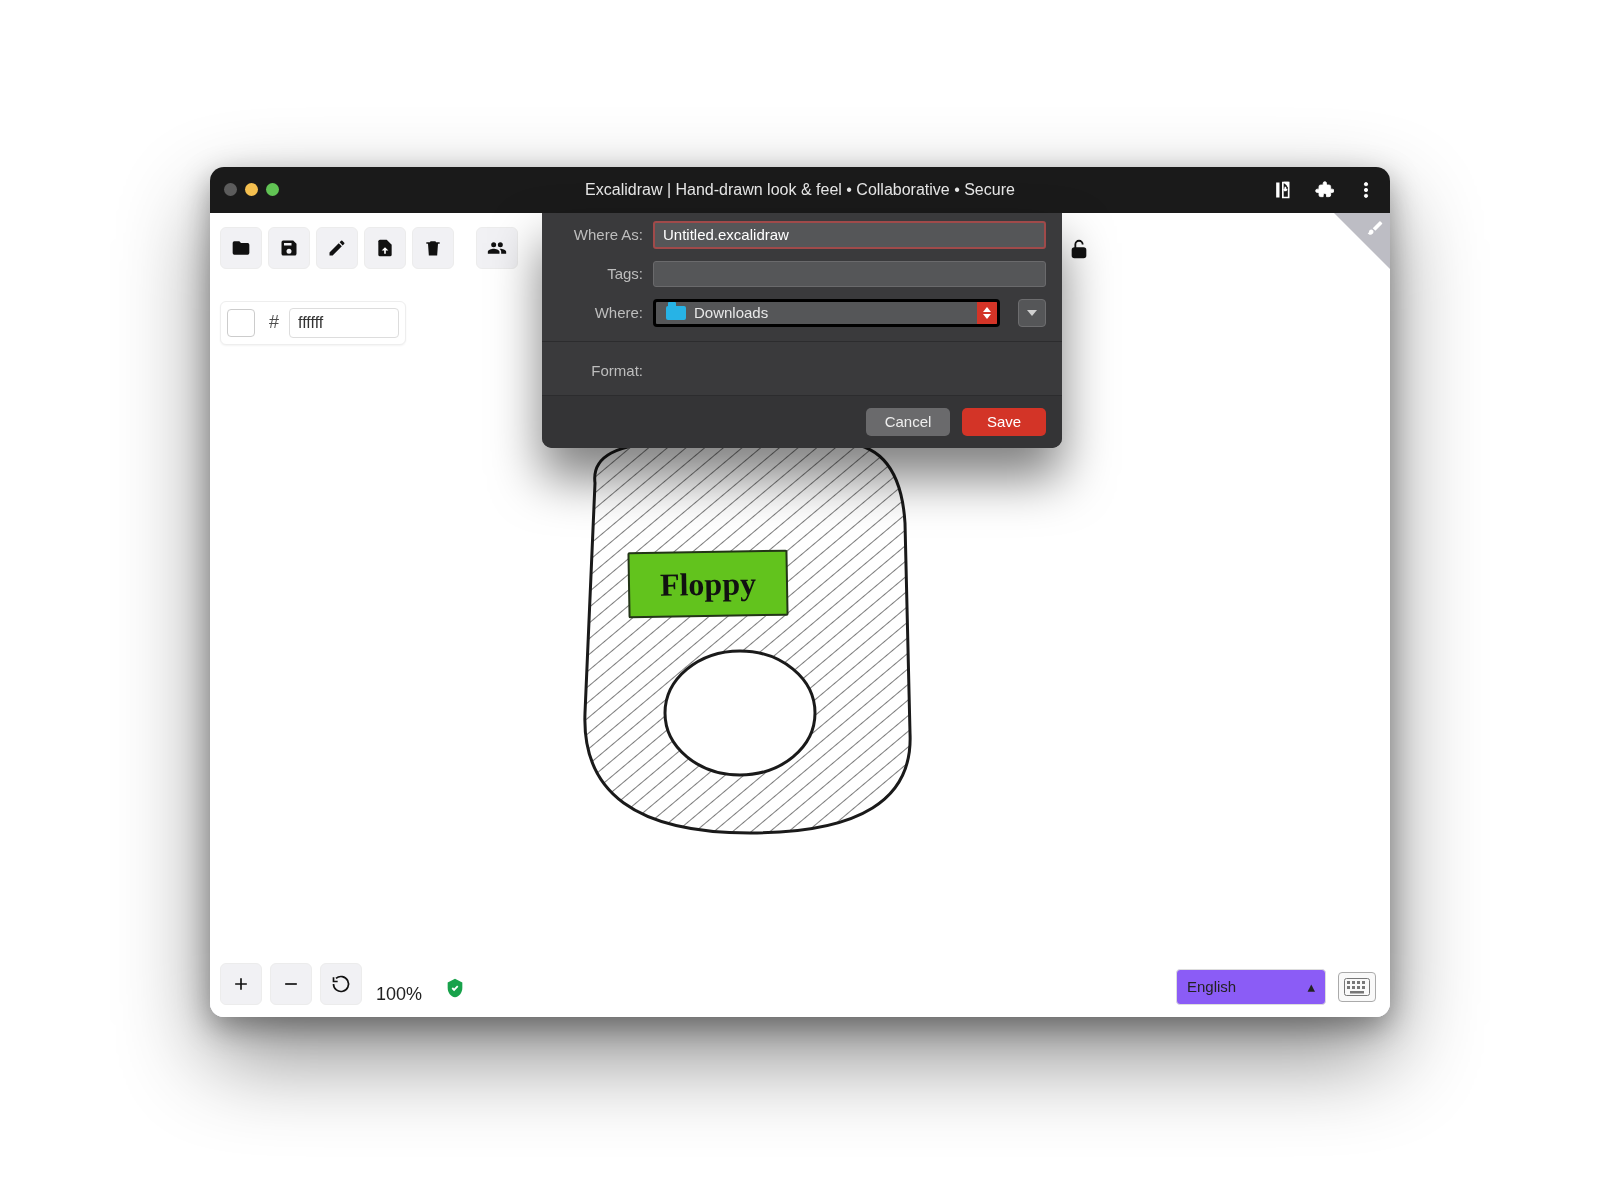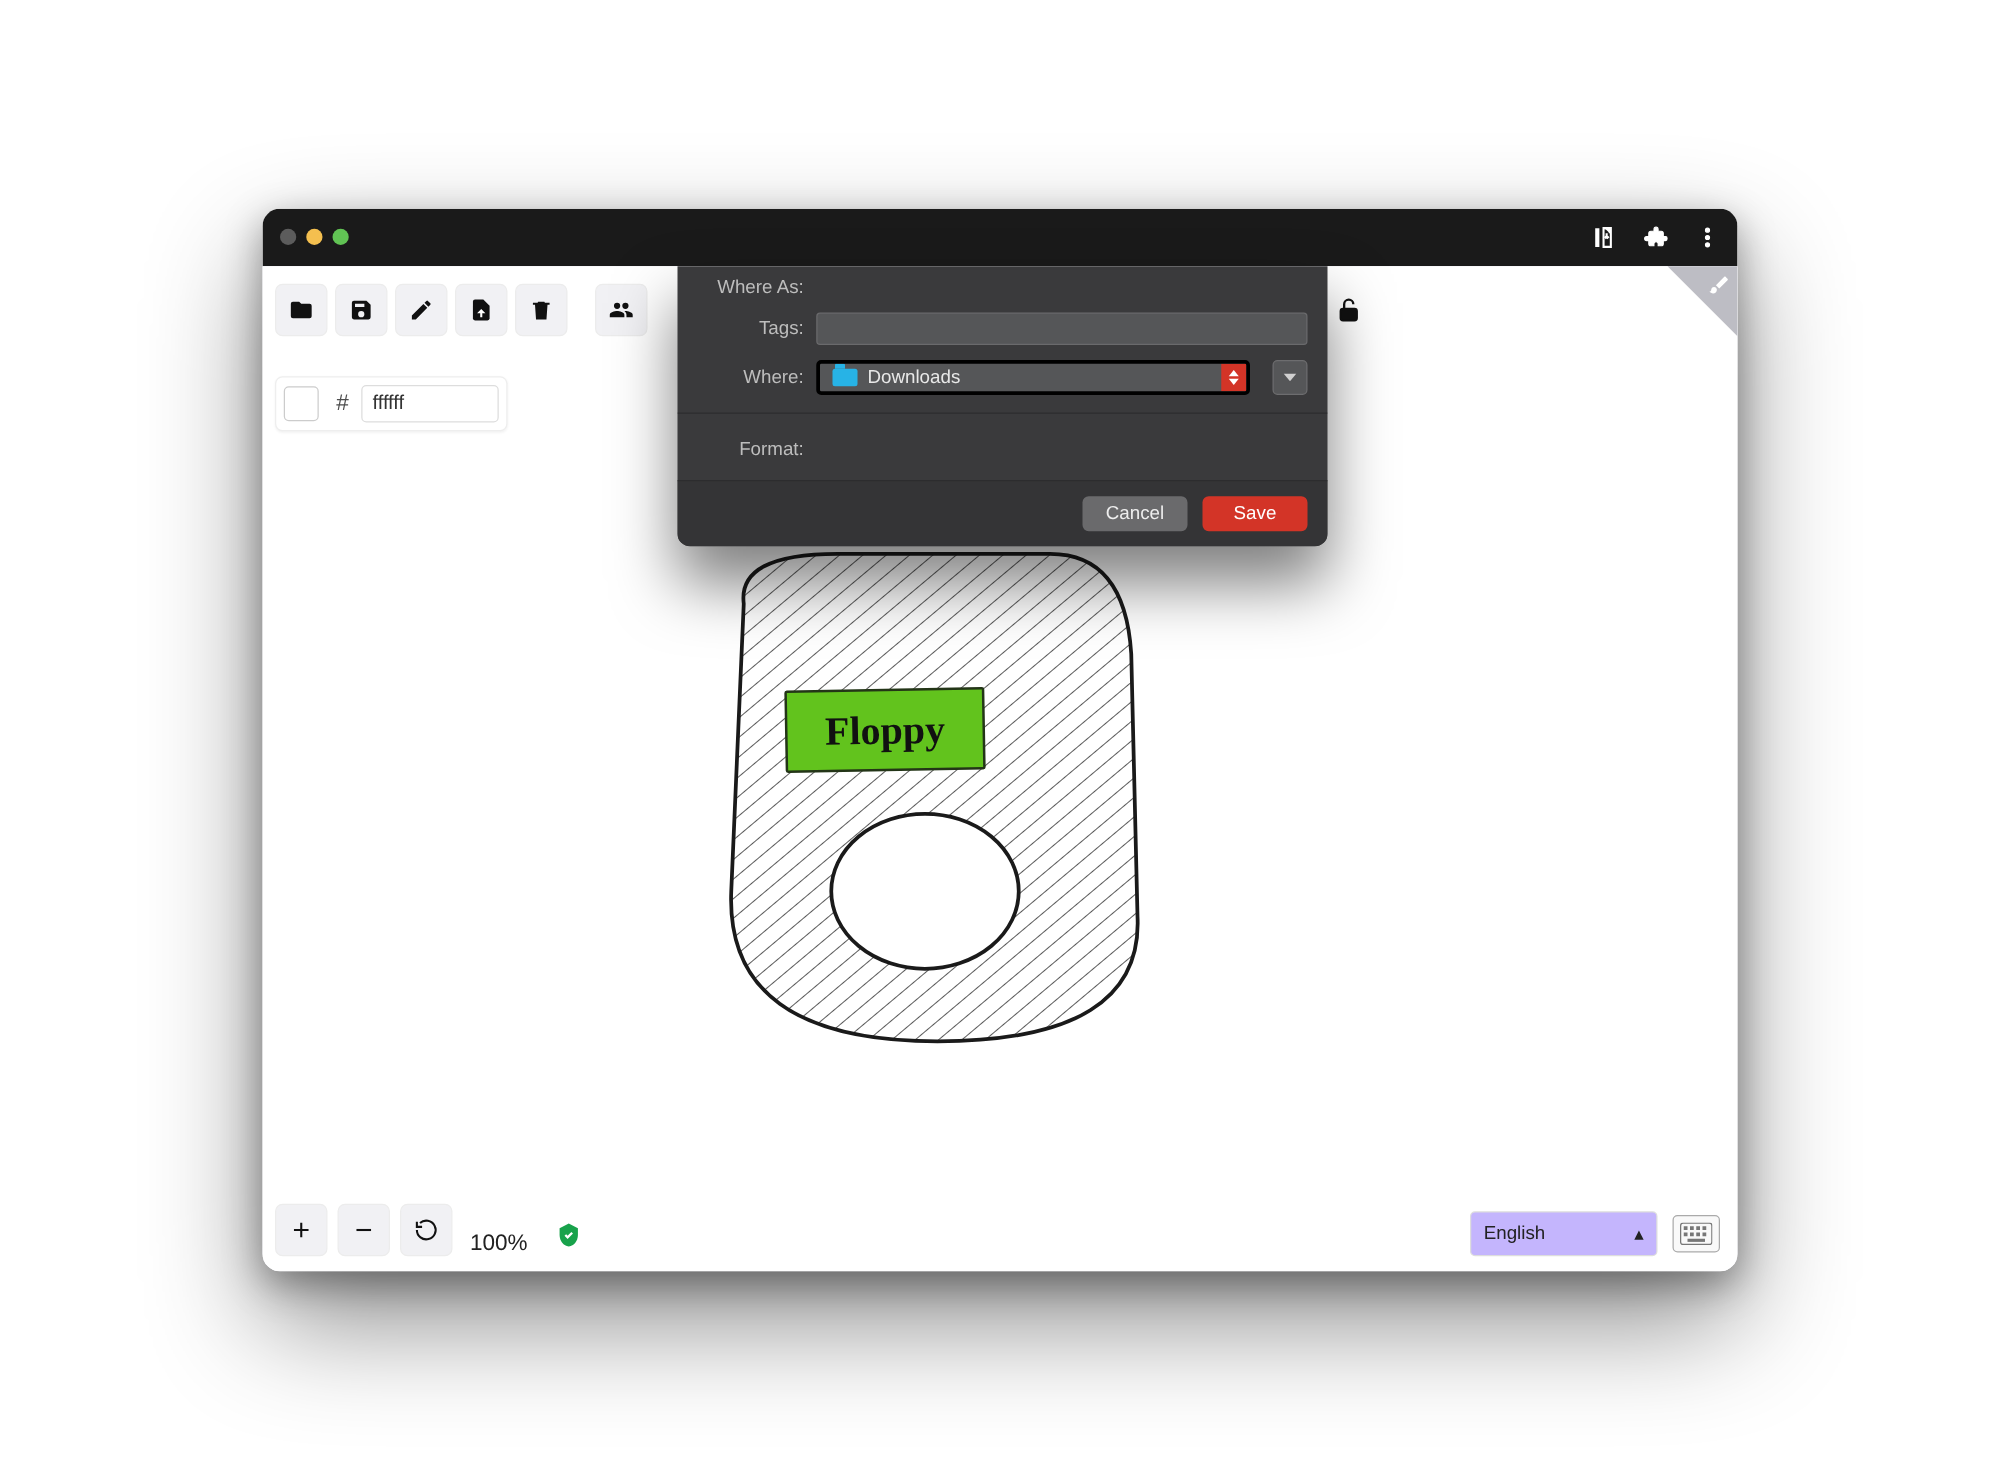--- a/index.html
+++ b/index.html
@@ -87,21 +87,21 @@
   }
   .zoom-label { font-size:18px; color:#222; padding:0 6px;}
   .shield { color:#18a24b; font-size:22px; margin-left:8px;}
 
   .bottom-right {
     position:absolute; right:14px; bottom:12px;
     display:flex; align-items:center; gap:12px;
   }
   .lang {
     width:150px; height:36px; border:1px solid #ddd; border-radius:4px;
-    background:#c4b5fd; display:flex; align-items:center; justify-content:space-between;
+    background:#8b5cf6; display:flex; align-items:center; justify-content:space-between;
     padding:0 10px; font-size:15px; color:#222;
   }
   .kbd { width:38px; height:30px; border:1px solid #aaa; border-radius:4px;
          display:flex; align-items:center; justify-content:center; color:#555;
          background:#f9f9f9;}
 
   
   .dogear {
     position:absolute; top:0; right:0; width:0; height:0;
     border-top:56px solid #bdbdc4;
@@ -194,20 +194,21 @@
 <body>
 
 <div class="window">
 
   <div class="titlebar">
     <div class="traffic">
       <div class="dot red"></div>
       <div class="dot yel"></div>
       <div class="dot grn"></div>
     </div>
+    <div class="title">Excalidraw | Hand-drawn look &amp; feel • Collaborative • Secure</div>
     <div class="titlebar-right">
       <span class="tb-icon">
         <svg viewBox="0 0 24 24" fill="none" stroke="currentColor" stroke-width="2">
             <path d="M14 3h5v5"></path>
             <path d="M5 3h4v18H5z" fill="#fff" stroke="none"></path>
             <path d="M13 3h7v18h-7z" fill="none" stroke="#fff"></path>
             <path d="M16 8v5m0 0l-2-2m2 2l2-2" stroke="#fff"></path>
           </svg>
       </span>
       <span class="tb-icon">
@@ -355,20 +356,21 @@
                 <rect x="18" y="8" width="3" height="3"></rect>
                 <rect x="6" y="13" width="14" height="2.5"></rect>
               </g>
             </svg>
         </div>
       </div>
 
       <div class="save-dialog">
         <div class="sd-row">
           <div class="sd-label">Where As:</div>
+          <input class="sd-input" style="color: rgb(255, 255, 255);" value="Untitled.excalidraw">
         </div>
         <div class="sd-row">
           <div class="sd-label">Tags:</div>
           <div class="sd-plain"></div>
         </div>
         <div class="sd-row">
           <div class="sd-label">Where:</div>
           <div class="sd-select">
             <span class="folder-ic"></span>
             <span>Downloads</span>

